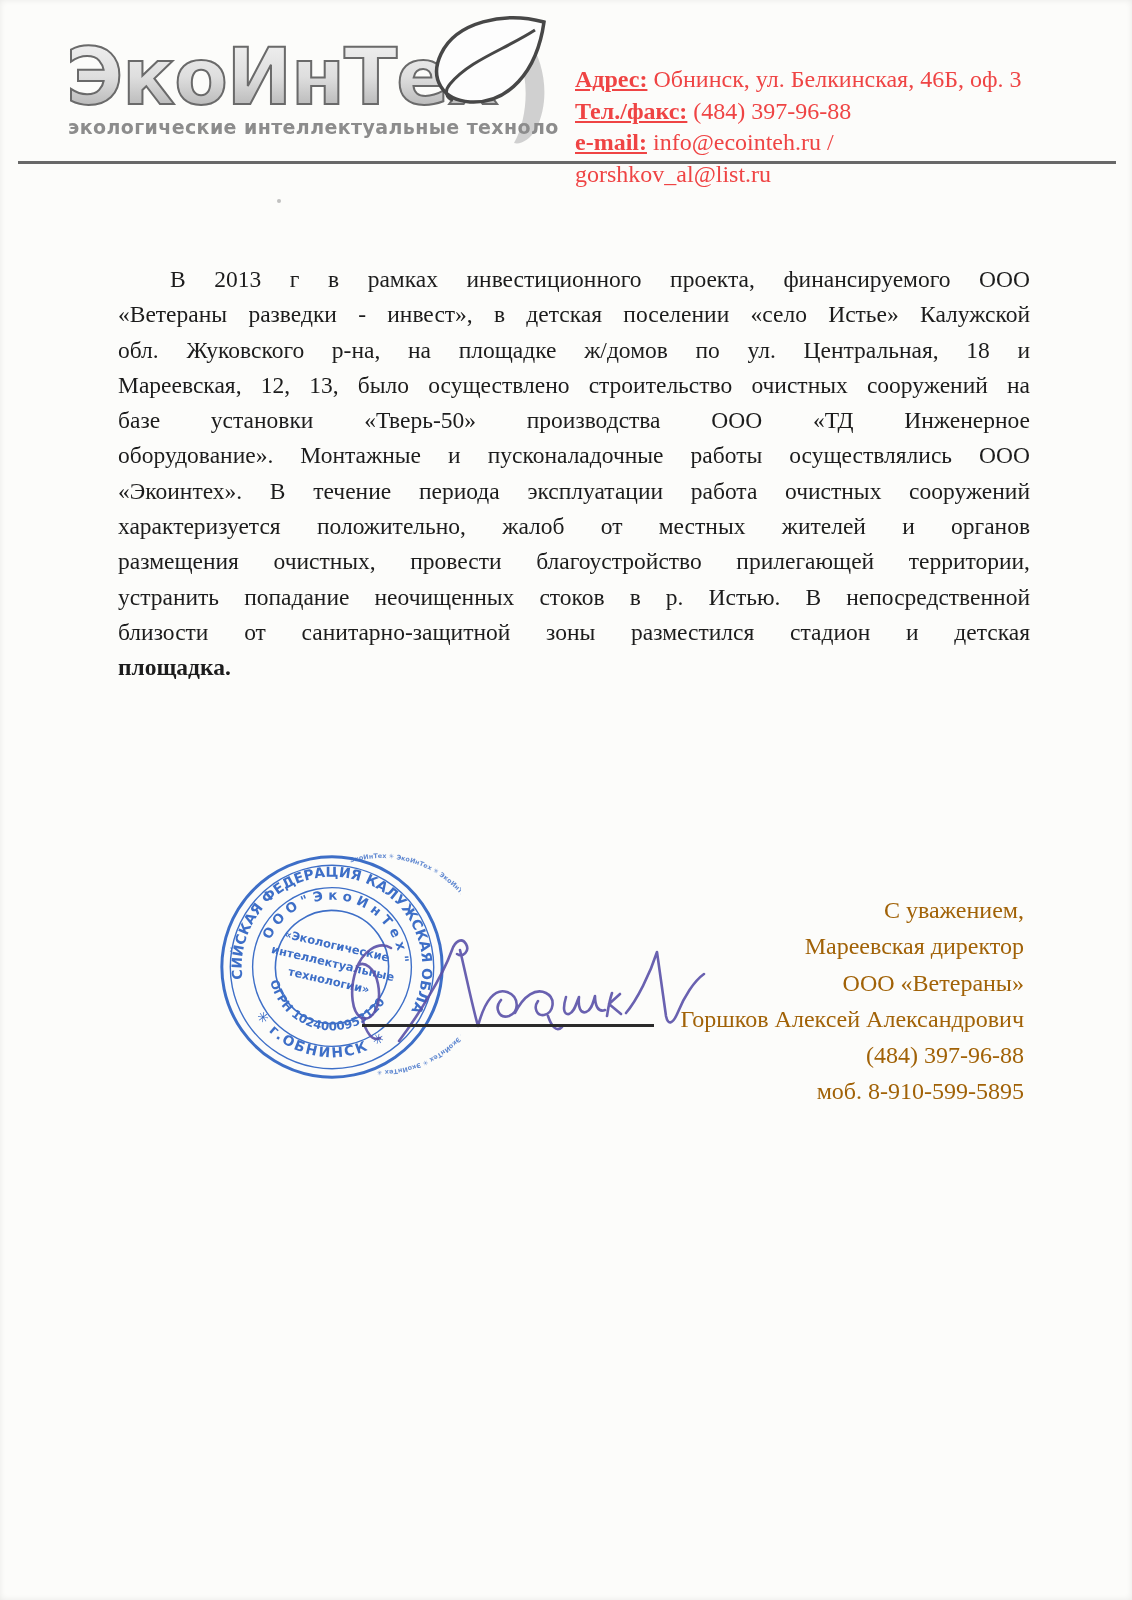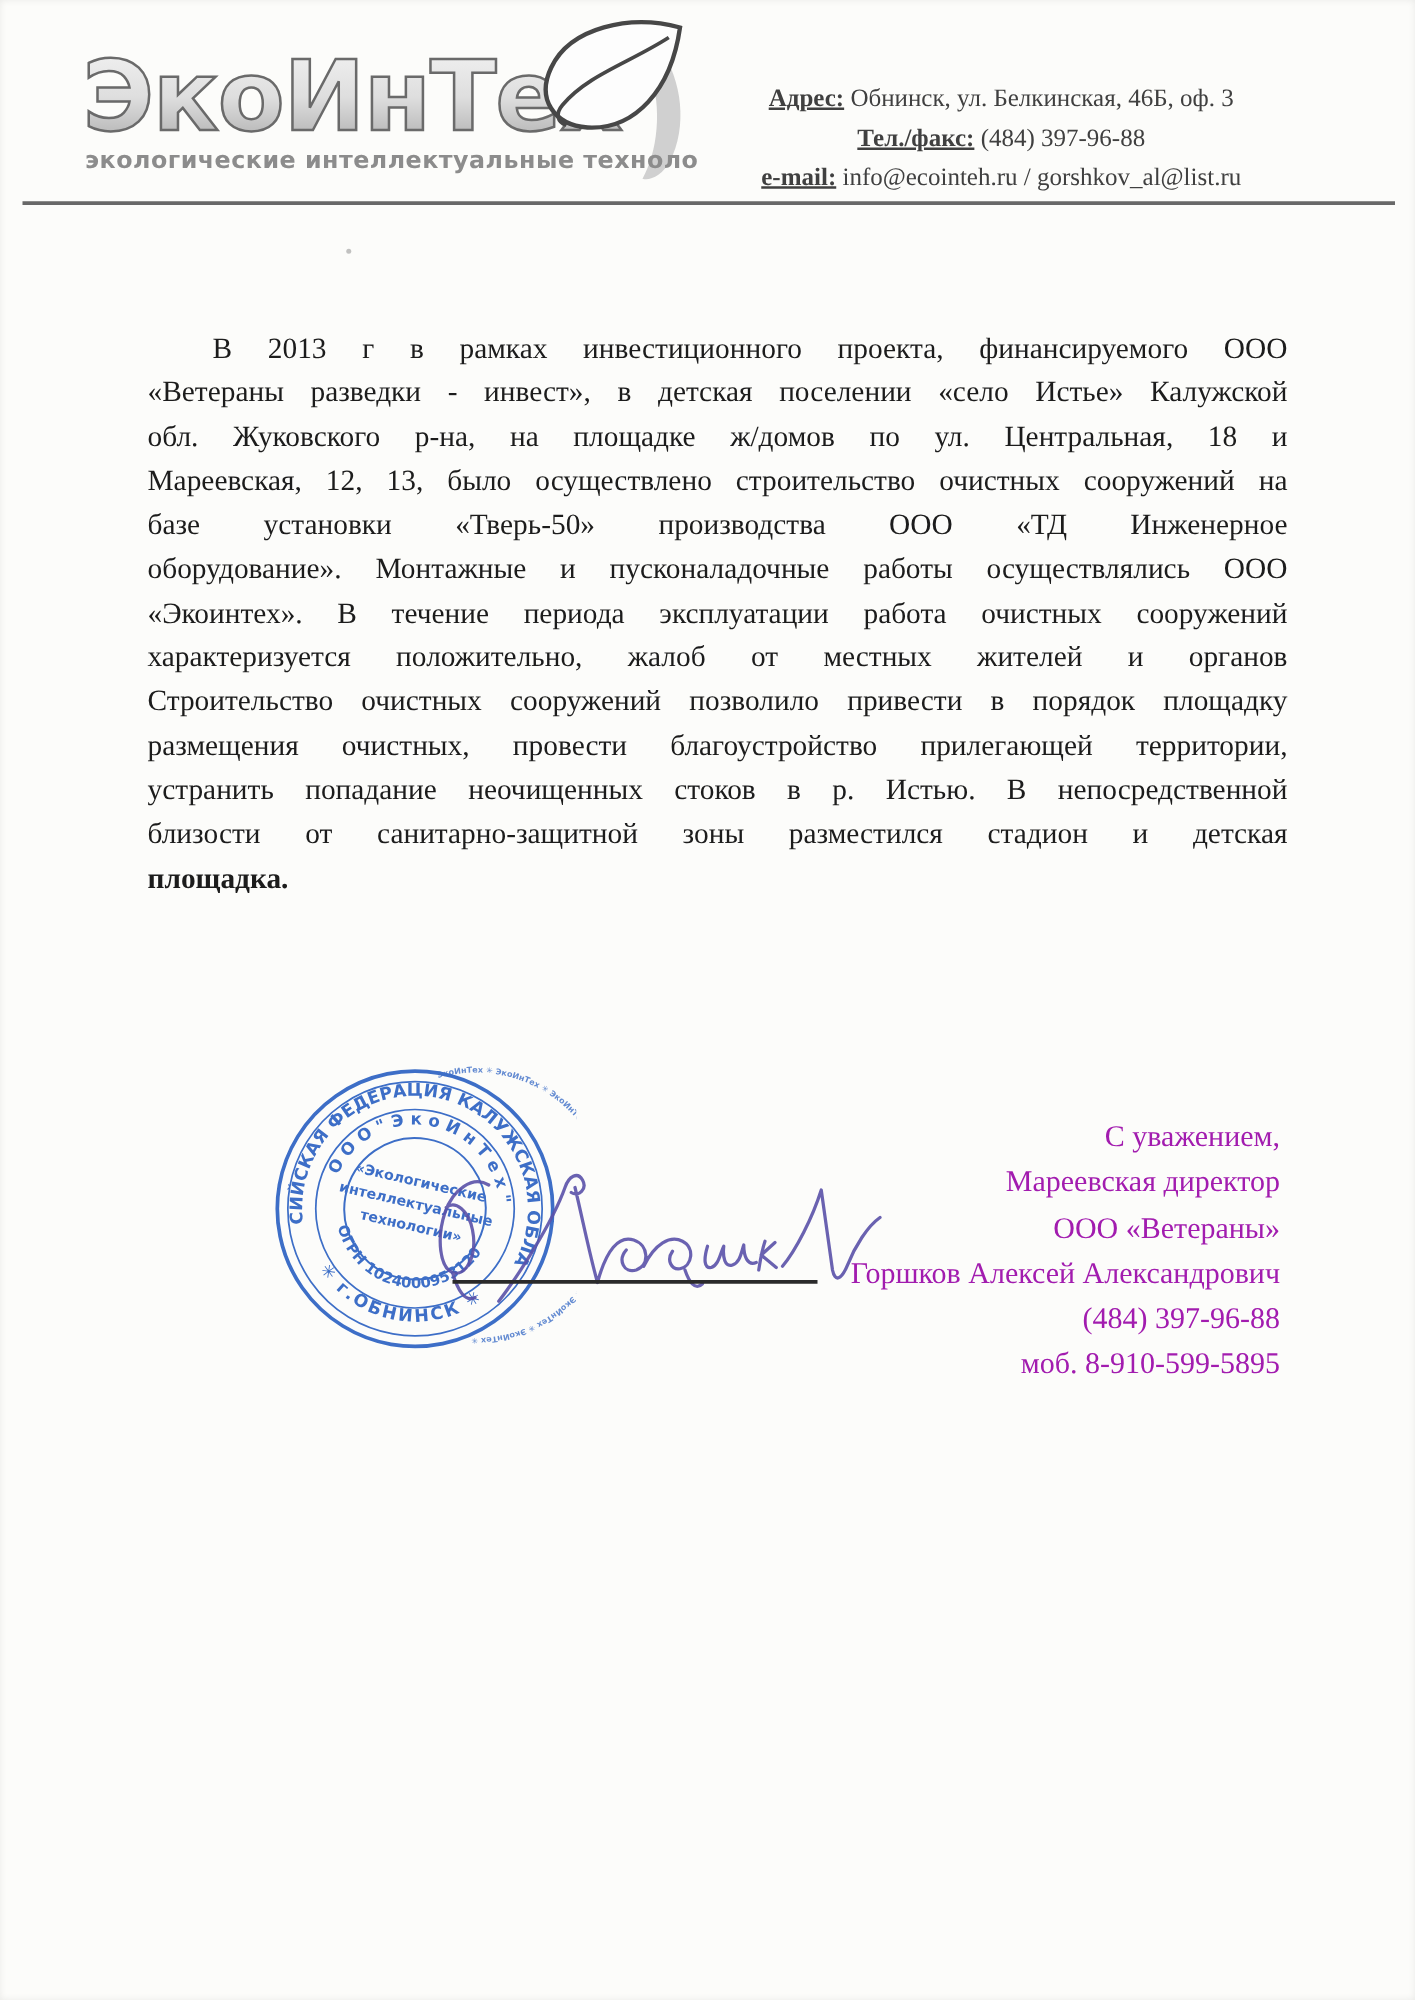--- a/index.html
+++ b/index.html
@@ -2,36 +2,36 @@
 <html><head>
 <meta charset="utf-8">
 <style>
   html,body{margin:0;padding:0;background:#e8e8e6;}
   .page{position:relative;width:1132px;height:1600px;margin:0 auto;background:#fcfcfa;overflow:hidden;
         font-family:"Liberation Serif",serif;box-shadow:inset 0 0 6px rgba(0,0,0,.08);}
   
   .logo-svg{position:absolute;left:58px;top:14px;width:500px;height:132px;}
   .brand-txt{font-family:"DejaVu Sans",sans-serif;font-weight:bold;font-size:78px;letter-spacing:-1px;}
   .tagline-txt{font-family:"DejaVu Sans",sans-serif;font-weight:bold;font-size:19px;letter-spacing:.4px;fill:#8c8c8c;}
-  .contact{position:absolute;left:575px;top:64px;width:452px;text-align:center;
-           font-size:20px;line-height:31.5px;color:#404040;}
+  .contact{position:absolute;left:575px;top:64px;width:452px;
+           font-size:24px;line-height:31.5px;color:#ef4444;}
   .clabel{font-weight:bold;text-decoration:underline;}
   .rule{position:absolute;left:18px;top:161px;width:1098px;height:3px;background:#4d4d4d;opacity:.85;}
   .speck{position:absolute;left:277px;top:199px;width:4px;height:4px;border-radius:2px;background:#8f8f8f;opacity:.55;}
   
   .para{position:absolute;left:118px;top:262px;width:912px;color:#1c1c1c;}
   .bl{font-size:23.5px;height:35.3px;line-height:35.3px;text-align:justify;text-align-last:justify;white-space:nowrap;}
   .bl.first{text-indent:52px;}
   .bl.last{text-align-last:left;white-space:normal;font-weight:bold;}
   
   .stamp-svg{position:absolute;left:203px;top:838px;width:258px;height:258px;opacity:.92;}
   .stamp-txt{font-family:"DejaVu Sans",sans-serif;font-weight:bold;fill:#2d63c3;}
   .sig-svg{position:absolute;left:280px;top:890px;width:440px;height:175px;}
   .sig-underline{position:absolute;left:362px;top:1024px;width:292px;height:3px;background:#2a2a2a;}
-  .sigblock{position:absolute;right:108px;top:892px;text-align:right;font-size:24px;line-height:36.3px;color:#a21caf;}
+  .sigblock{position:absolute;right:108px;top:892px;text-align:right;font-size:24px;line-height:36.3px;color:#a16207;}
 </style>
 </head>
 <body>
 
 <div class="page">
 
   <svg class="logo-svg" viewBox="0 0 500 132">
     <defs>
       <linearGradient id="lg" x1="0" y1="0" x2="0" y2="1">
         <stop offset="0" stop-color="#f4f4f4"></stop>
@@ -63,21 +63,20 @@
 
   <div class="para">
     <div class="bl first">В 2013 г в рамках инвестиционного проекта, финансируемого ООО</div>
     <div class="bl">«Ветераны разведки - инвест», в детская поселении «село Истье» Калужской</div>
     <div class="bl">обл. Жуковского р-на, на площадке ж/домов по ул. Центральная, 18 и</div>
     <div class="bl">Мареевская, 12, 13, было осуществлено строительство очистных сооружений на</div>
     <div class="bl">базе установки «Тверь-50» производства ООО «ТД Инженерное</div>
     <div class="bl">оборудование». Монтажные и пусконаладочные работы осуществлялись ООО</div>
     <div class="bl">«Экоинтех». В течение периода эксплуатации работа очистных сооружений</div>
     <div class="bl">характеризуется положительно, жалоб от местных жителей и органов</div>
-    <div class="bl">Строительство очистных сооружений позволило привести в порядок площадку</div>
     <div class="bl">размещения очистных, провести благоустройство прилегающей территории,</div>
     <div class="bl">устранить попадание неочищенных стоков в р. Истью. В непосредственной</div>
     <div class="bl">близости от санитарно-защитной зоны разместился стадион и детская</div>
     <div class="bl last">площадка.</div>
   </div>
 
   <svg class="stamp-svg" viewBox="0 0 260 260">
     <g transform="rotate(10 130 130)">
       <circle cx="130" cy="130" r="111" fill="none" stroke="#2d63c3" stroke-width="3"></circle>
       <circle cx="130" cy="130" r="102.5" fill="none" stroke="#2d63c3" stroke-width="1.4"></circle>

